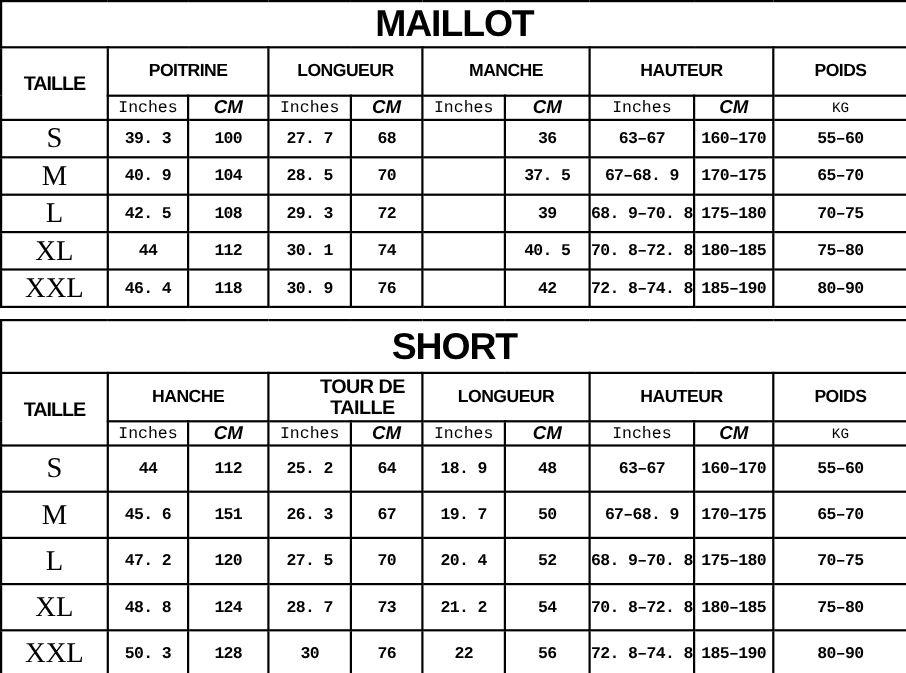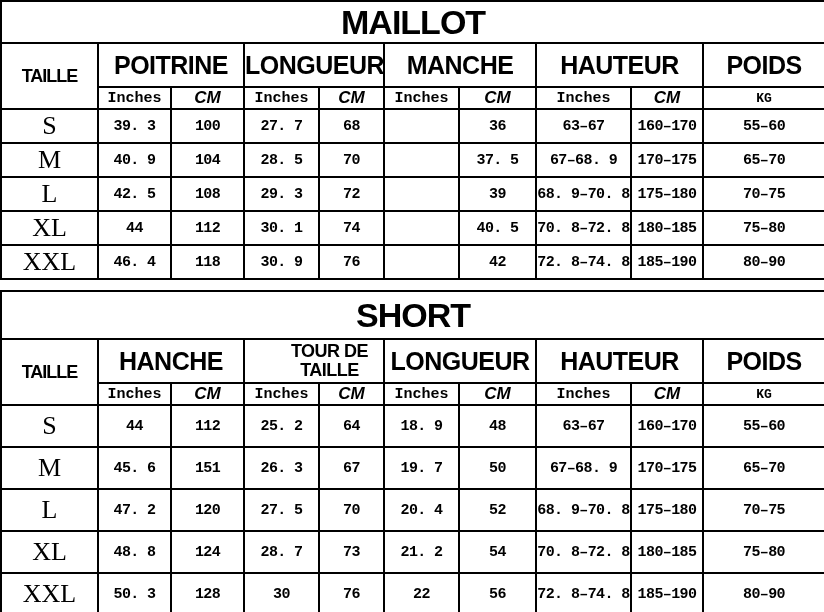--- a/index.html
+++ b/index.html
@@ -41,35 +41,35 @@
   }
   table.t1 th.table-title { height: 46px; margin-top: 31px; }
   
   .head-row th { height: 42px; }
   th.size-head {
     font-size: 18px;
     font-weight: bold;
     letter-spacing: -1px;
   }
   th.group-head {
-    font-size: 25px;
+    font-size: 16px;
     font-weight: bold;
     letter-spacing: -0.5px;
   }
   th.group-head.small {
     font-size: 18px;
     line-height: 1.05;
     white-space: normal;
     padding-left: 31px;
   }
   
   .sub-row th { height: 18px; }
   th.sub-inches, th.sub-kg {
     font-family: "Liberation Mono", monospace;
-    font-weight: bold;
+    font-weight: normal;
     font-size: 15px;
     margin-top: 36px;
   }
   th.sub-kg { font-size: 13px; }
   th.sub-cm {
     font-family: "Liberation Sans", sans-serif;
     font-weight: bold;
     font-size: 17px;
     font-style: italic;
   }

